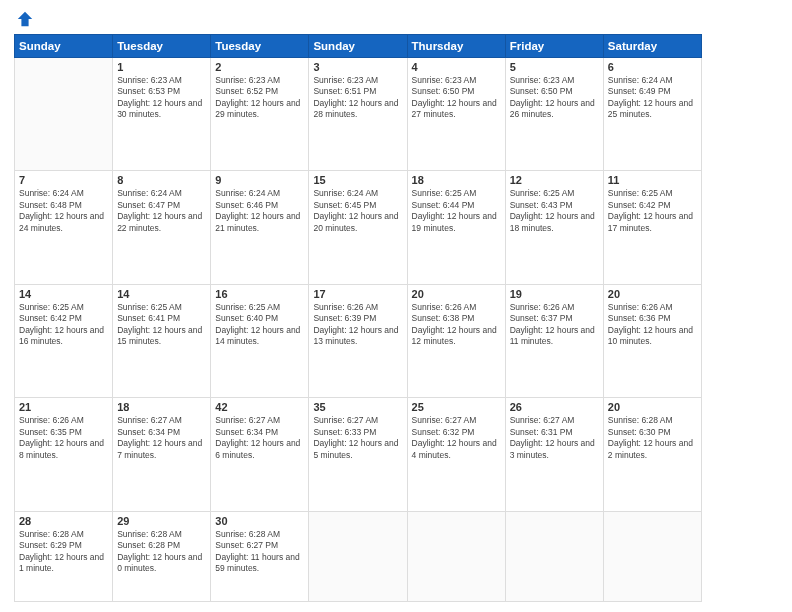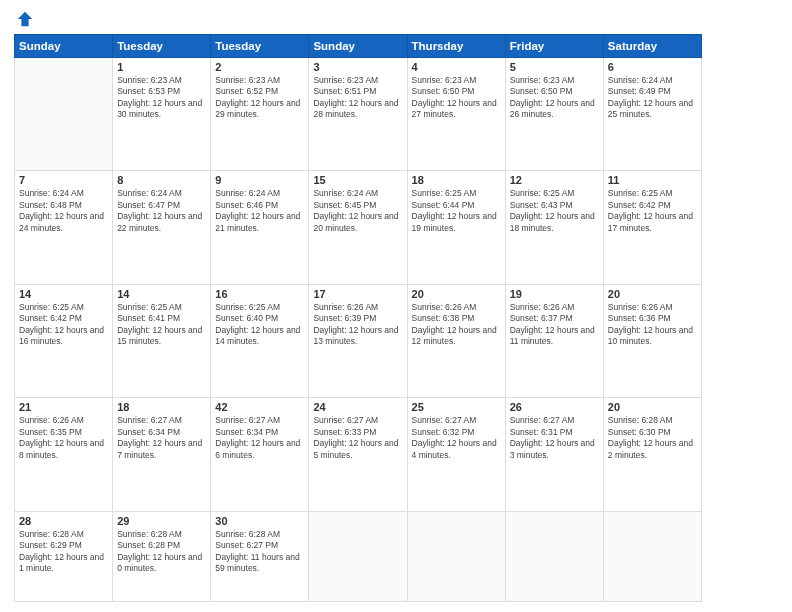--- a/index.html
+++ b/index.html
@@ -226,21 +226,21 @@
           </td>
           <td>
             <span class="day-number">18</span>
             <div class="day-info">Sunrise: 6:27 AM<br>Sunset: 6:34 PM<br>Daylight: 12 hours and 7 minutes.</div>
           </td>
           <td>
             <span class="day-number">42</span>
             <div class="day-info">Sunrise: 6:27 AM<br>Sunset: 6:34 PM<br>Daylight: 12 hours and 6 minutes.</div>
           </td>
           <td>
-            <span class="day-number">24</span>
+            <span class="day-number">35</span>
             <div class="day-info">Sunrise: 6:27 AM<br>Sunset: 6:33 PM<br>Daylight: 12 hours and 5 minutes.</div>
           </td>
           <td>
             <span class="day-number">25</span>
             <div class="day-info">Sunrise: 6:27 AM<br>Sunset: 6:32 PM<br>Daylight: 12 hours and 4 minutes.</div>
           </td>
           <td>
             <span class="day-number">26</span>
             <div class="day-info">Sunrise: 6:27 AM<br>Sunset: 6:31 PM<br>Daylight: 12 hours and 3 minutes.</div>
           </td>

